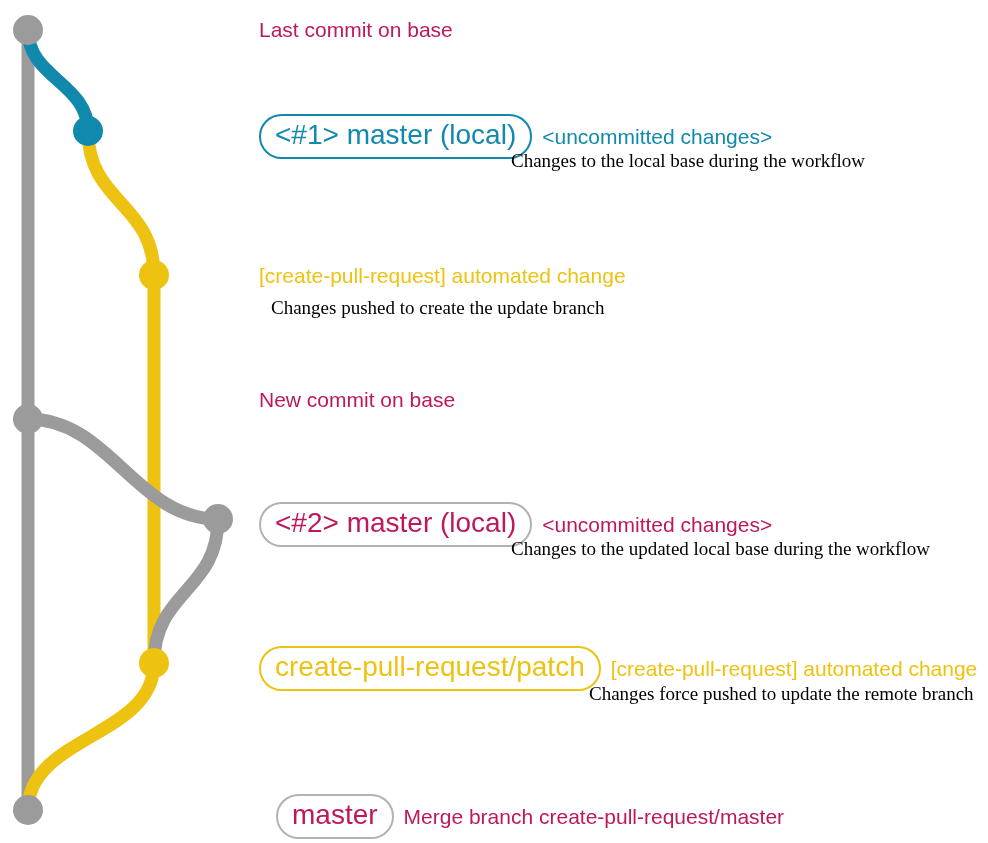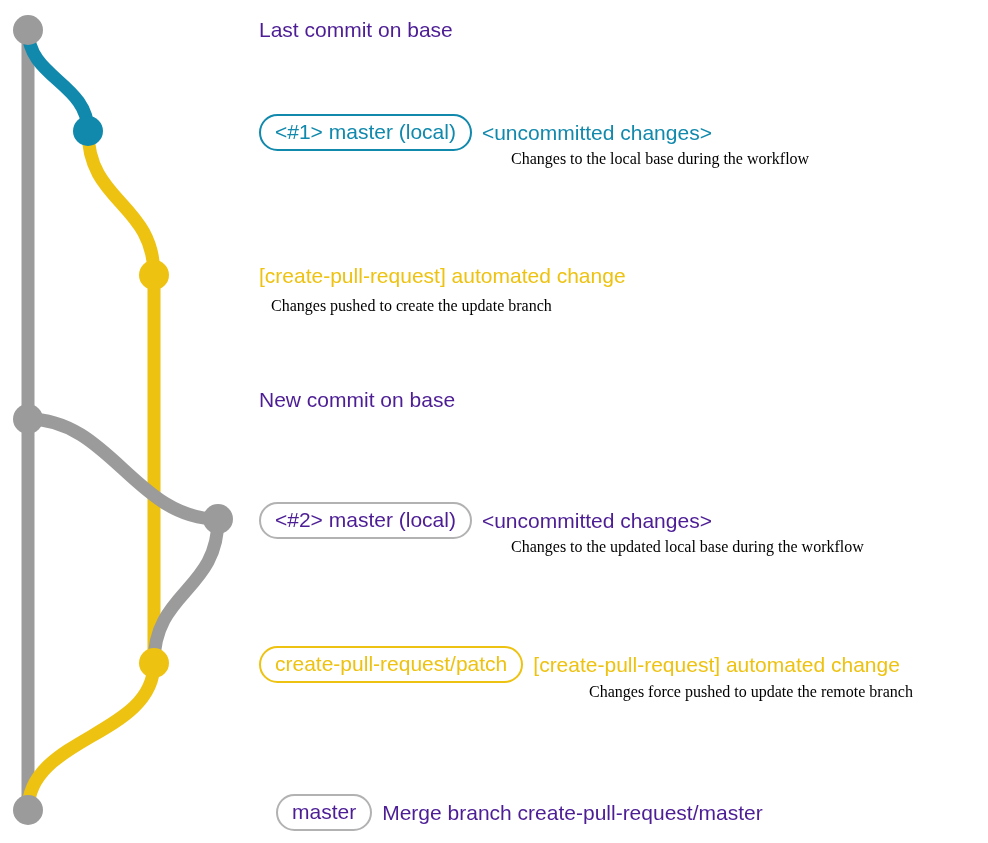--- a/index.html
+++ b/index.html
@@ -27,37 +27,37 @@
     align-items: center;
     white-space: nowrap;
   }
   .chip {
     display: inline-flex;
     align-items: center;
     justify-content: center;
     border: 2px solid;
     border-radius: 999px;
     padding: 4px 14px 6px 14px;
-    font-size: 21px;
+    font-size: 28px;
     line-height: 1.1;
     background: #ffffff;
     box-sizing: border-box;
   }
   .headline {
     font-size: 21px;
     line-height: 1.1;
   }
   .desc {
     position: absolute;
     font-family: "Liberation Serif", serif;
-    font-size: 16px;
+    font-size: 19px;
     color: #000000;
     white-space: nowrap;
   }
-  .c-gray   { color: #4c1d95; }
+  .c-gray   { color: #be185d; }
   .c-blue   { color: #1089ad; }
   .c-yellow { color: #eec211; }
   .b-gray   { border-color: #b2b2b2; }
   .b-blue   { border-color: #1089ad; }
   .b-yellow { border-color: #eec211; }
   .gap-sm { margin-left: 10px; }
 </style>
 </head>
 <body>
 

